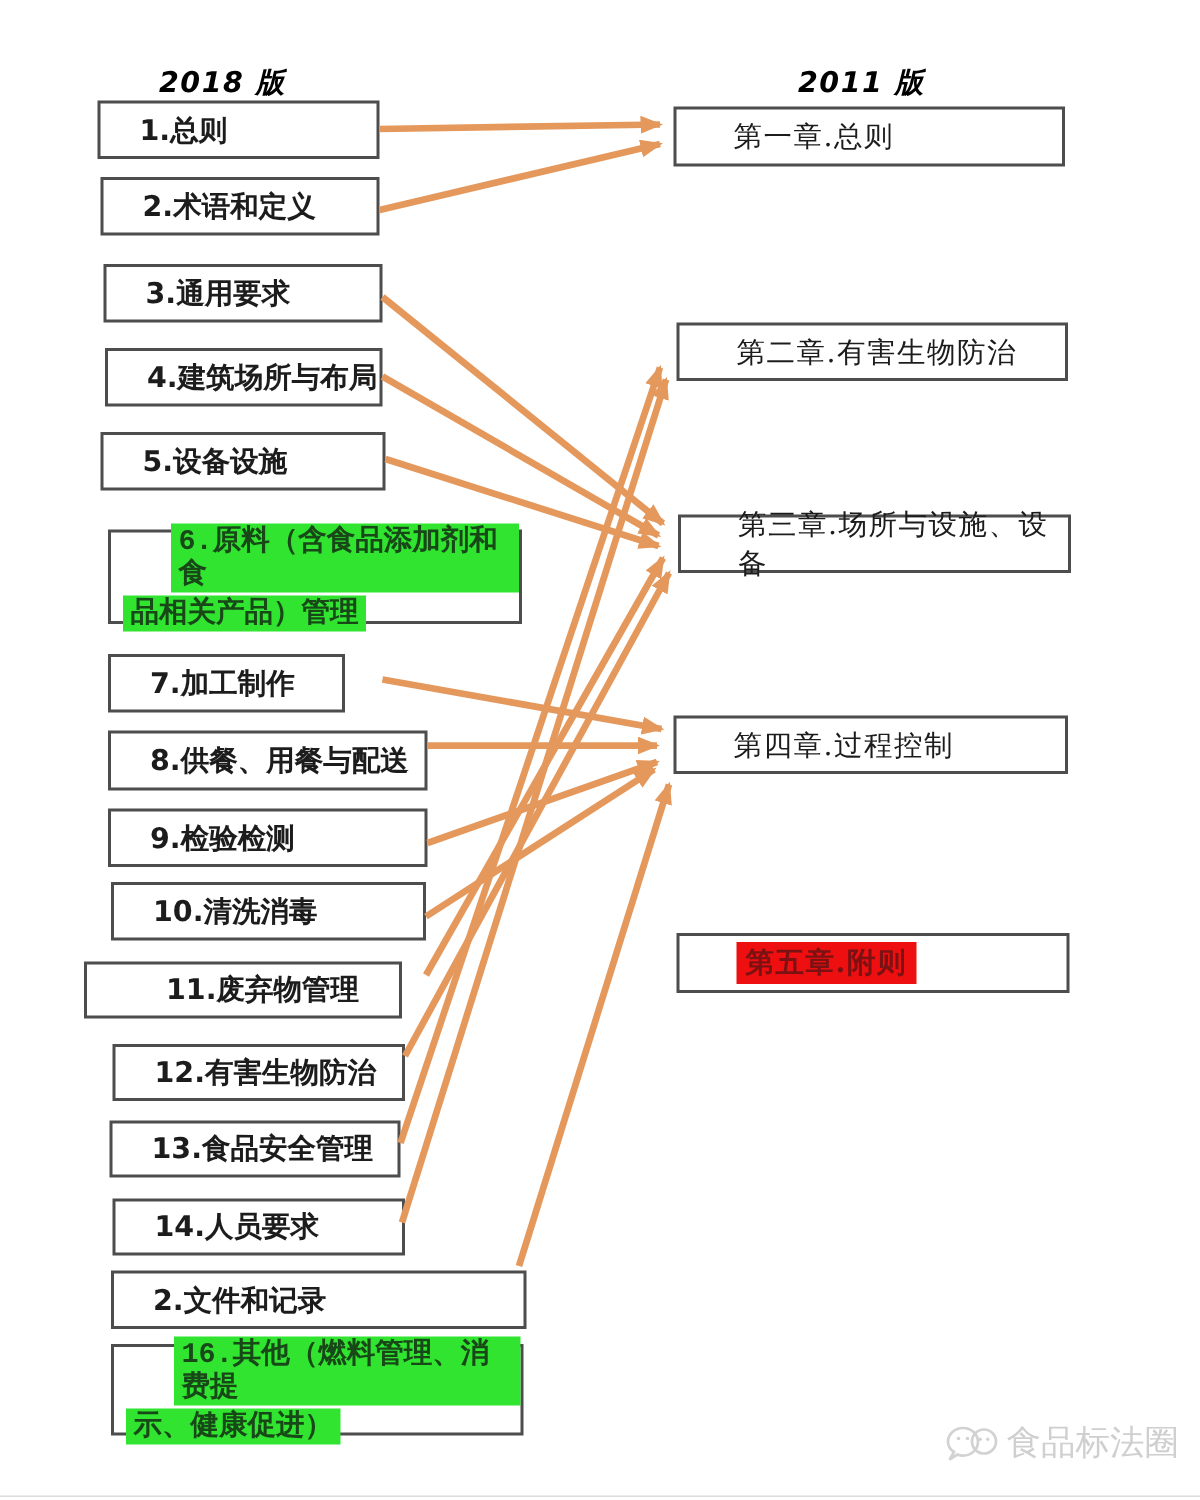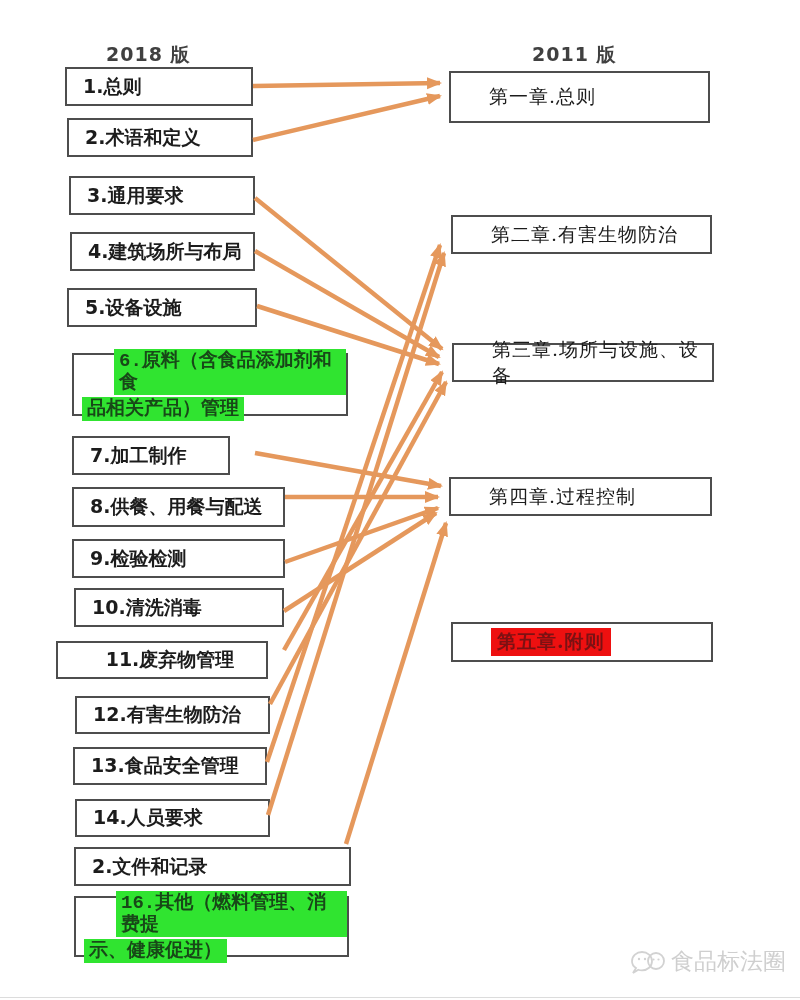--- a/index.html
+++ b/index.html
@@ -1,24 +1,24 @@
 <!DOCTYPE html>
 <html><head>
 <meta charset="utf-8">
 <style>
   html,body{margin:0;padding:0;background:#ffffff;}
   .canvas{position:relative;width:800px;height:1000px;background:#ffffff;overflow:hidden;
           font-family:"DejaVu Sans","Liberation Sans",sans-serif;}
-  .col-heading{position:absolute;font-size:19px;font-weight:bold;color:#404040;letter-spacing:1px;}
+  .col-heading{position:absolute;font-size:19px;font-weight:bold;color:#000000;letter-spacing:1px;font-style:italic;}
   #heading-2018{left:106px;top:42px;}
   #heading-2011{left:532px;top:42px;}
   #arrow-layer{position:absolute;left:0;top:0;z-index:3;pointer-events:none;}
   .node{position:absolute;box-sizing:border-box;background:#ffffff;border:2px solid #4d4d4d;
         display:flex;align-items:center;z-index:2;color:#1c1c1c;}
-  .left-node{font-size:19px;font-weight:600;padding-left:16px;font-family:"DejaVu Sans","Liberation Sans",sans-serif;}
+  .left-node{font-size:19px;font-weight:600;padding-left:26px;font-family:"DejaVu Sans","Liberation Sans",sans-serif;}
   .right-node{font-size:19px;font-weight:400;padding-left:38px;font-family:"DejaVu Serif","Liberation Serif",serif;letter-spacing:1px;}
   .node.multiline{flex-direction:column;align-items:flex-start;justify-content:center;padding-left:6px;font-family:Liberation Mono, monospace;}
   .hl-green{display:inline-block;background:#30E430;color:#184818;padding:1px 5px;line-height:22px;}
   .ml-line1{margin-left:34px;}
   .ml-line2{margin-left:2px;margin-top:2px;}
   .hl-red{display:inline-block;background:#EE1010;color:#7B1113;padding:1px 6px;font-weight:600;}
   .watermark{position:absolute;left:630px;top:946px;display:flex;align-items:center;gap:5px;
              color:#cfcfcf;font-size:23px;font-family:"DejaVu Serif","Liberation Serif",serif;z-index:1;}
   .bottom-hairline{position:absolute;left:0;top:997px;width:800px;height:1px;background:#dcdcdc;z-index:1;}
 </style>
@@ -98,21 +98,21 @@
       <div class="node left-node" style="left: 75px; top: 799px; width: 195px; height: 38px;">
         <span>14.人员要求</span>
       </div>
       <div class="node left-node" style="left: 74px; top: 847px; width: 277px; height: 39px;">
         <span>2.文件和记录</span>
       </div>
       <div class="node left-node multiline" style="left: 74px; top: 896px; width: 275px; height: 61px;">
         <div class="ml-line1"><span class="hl-green">16.其他（燃料管理、消费提</span></div>
         <div class="ml-line2"><span class="hl-green">示、健康促进）</span></div>
       </div>
-      <div class="node right-node" style="left: 449px; top: 71px; width: 261px; height: 52px;">
+      <div class="node right-node" style="left: 449px; top: 71px; width: 261px; height: 40px;">
         <span>第一章.总则</span>
       </div>
       <div class="node right-node" style="left: 451px; top: 215px; width: 261px; height: 39px;">
         <span>第二章.有害生物防治</span>
       </div>
       <div class="node right-node" style="left: 452px; top: 343px; width: 262px; height: 39px;">
         <span>第三章.场所与设施、设备</span>
       </div>
       <div class="node right-node" style="left: 449px; top: 477px; width: 263px; height: 39px;">
         <span>第四章.过程控制</span>

